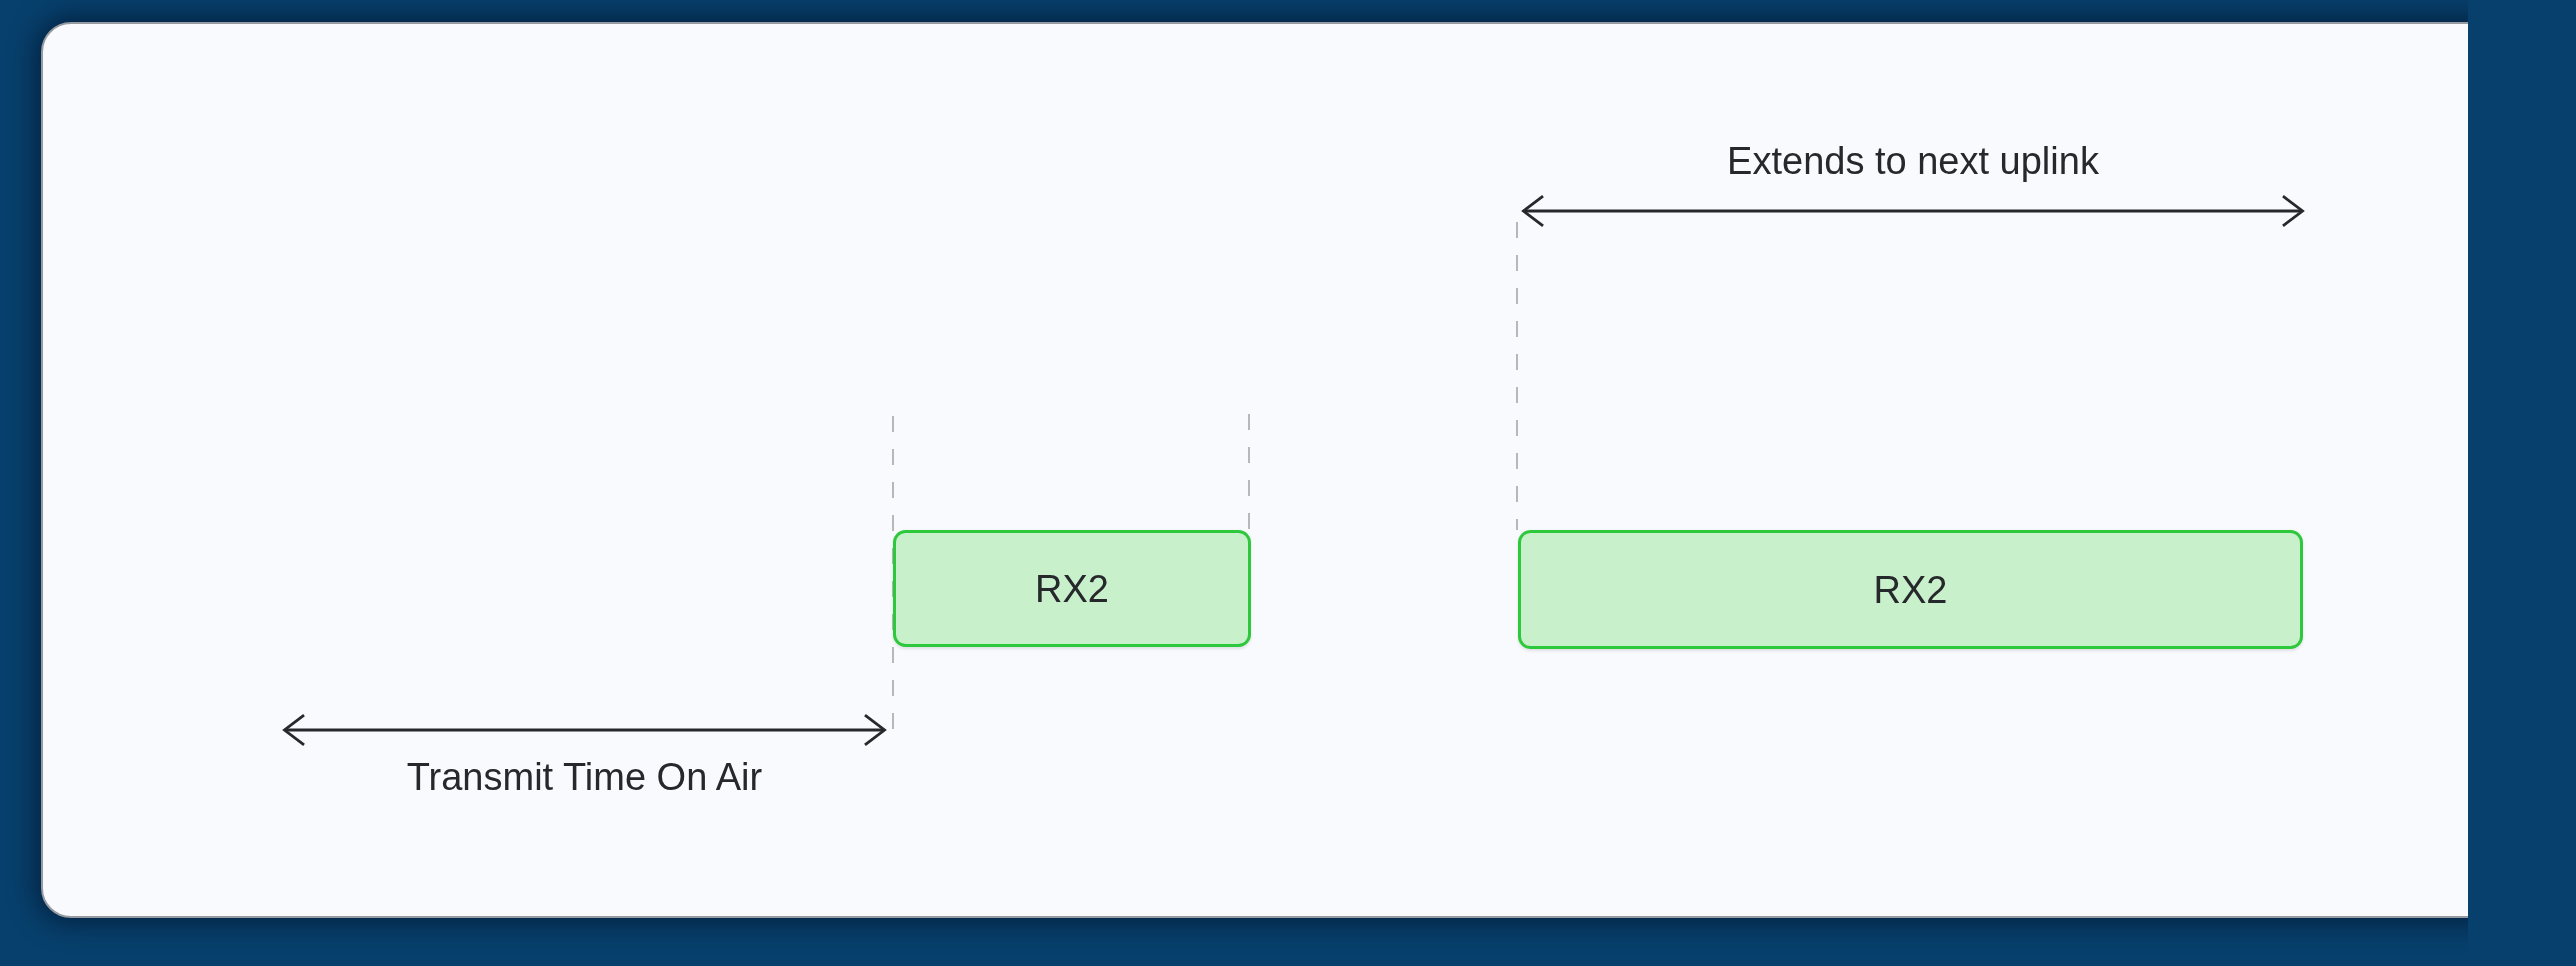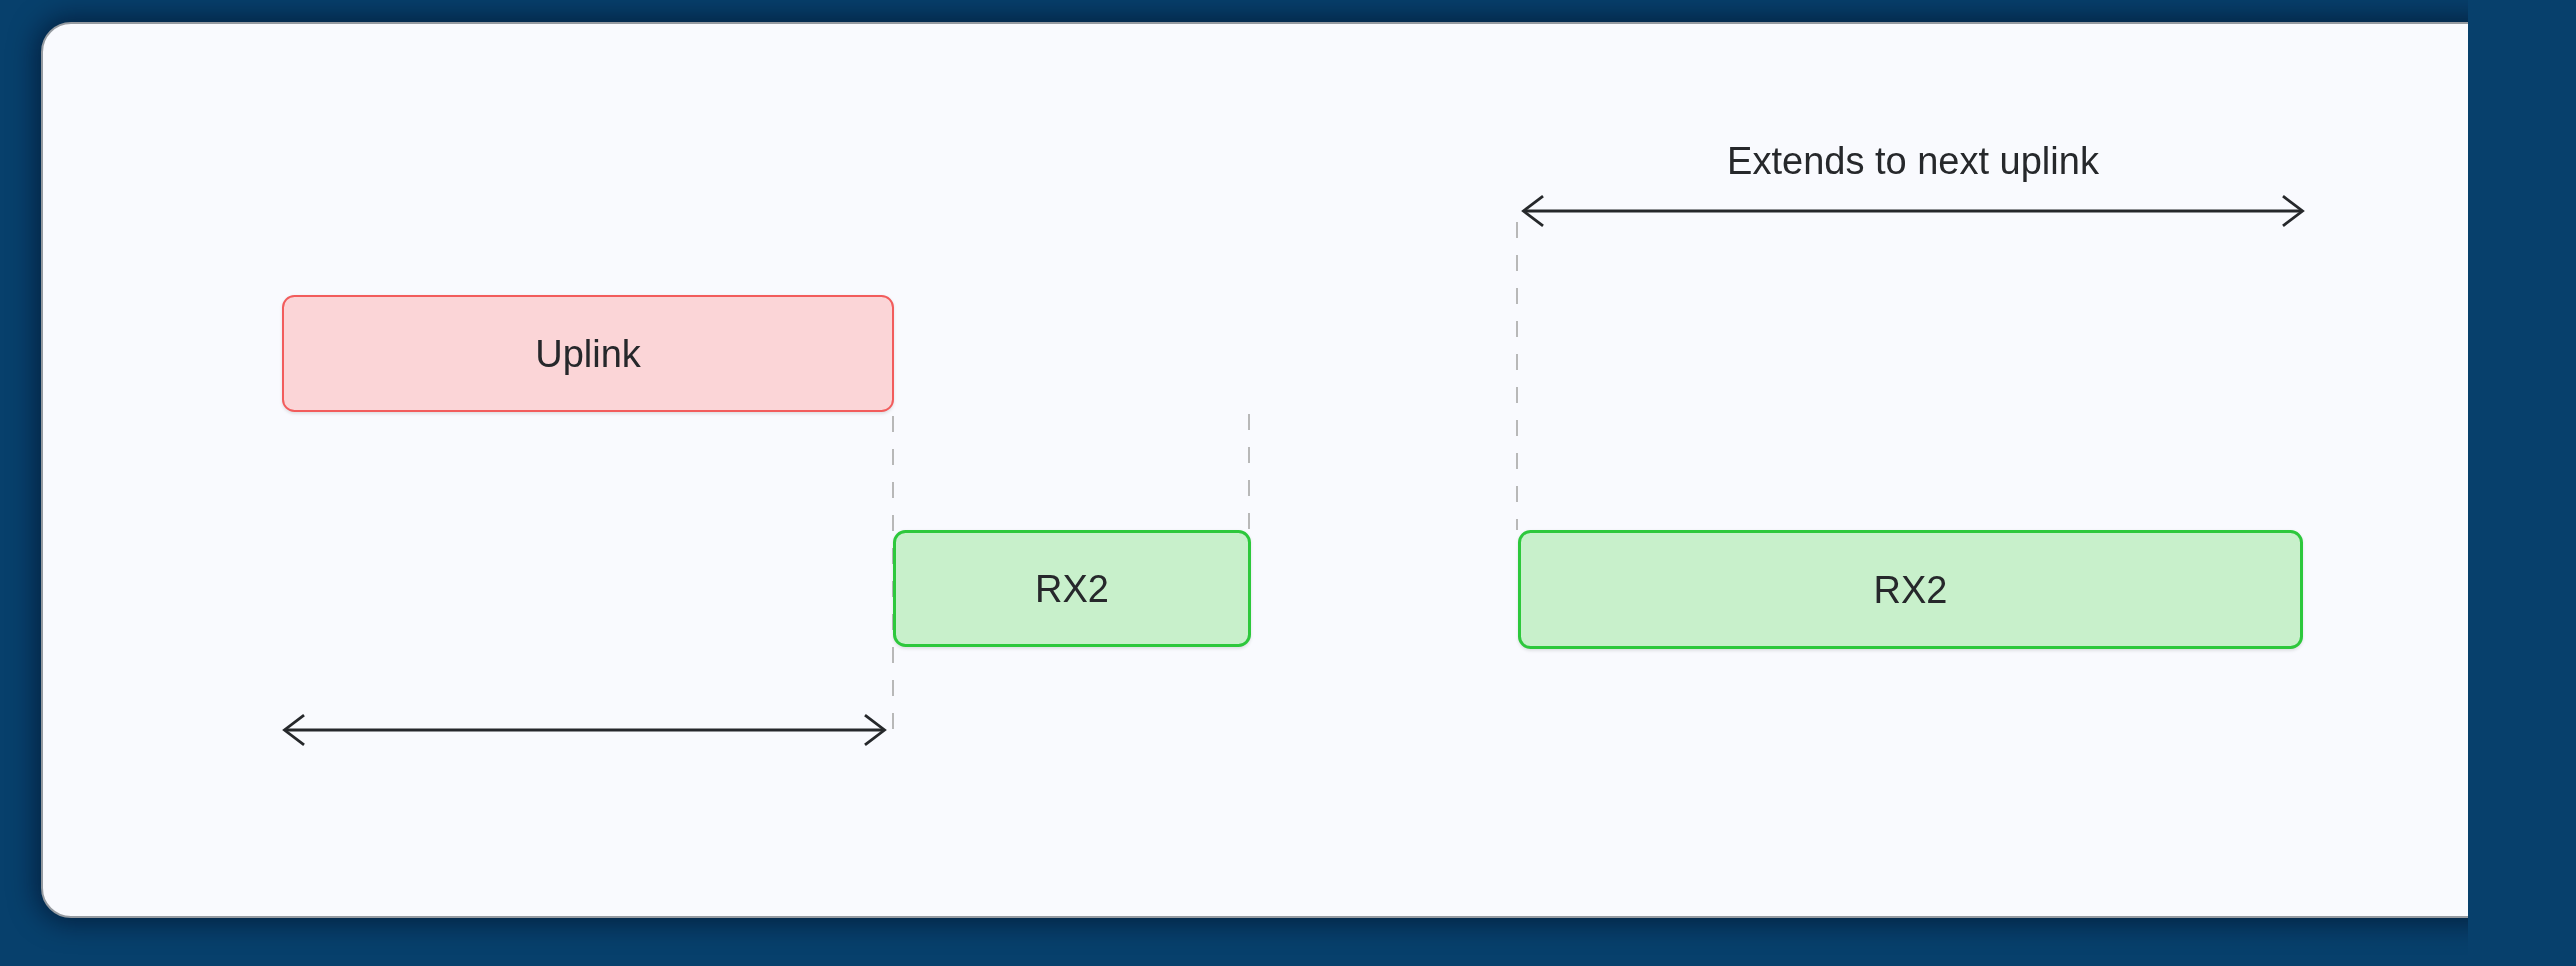--- a/index.html
+++ b/index.html
@@ -72,29 +72,29 @@
       <line x1="8" y1="24" x2="1002" y2="24"></line>
       <polyline points="32,5 7,24 32,43"></polyline>
       <polyline points="978,5 1003,24 978,43"></polyline>
     </svg>
   </div>
 
   <div class="dash dash-1"></div>
   <div class="dash dash-2"></div>
   <div class="dash dash-3"></div>
 
-  <div class="box box-uplink">Uplink</div>
 
 
   <div class="box box-rx box-rx2a">RX2</div>
 
   <div class="box box-rx box-rx2b">RX2</div>
 
   <div class="arrow arrow-bottom">
     <svg width="611" height="38" viewBox="0 0 781 48" aria-hidden="true">
       <line x1="8" y1="24" x2="773" y2="24"></line>
       <polyline points="32,5 7,24 32,43"></polyline>
       <polyline points="749,5 774,24 749,43"></polyline>
     </svg>
   </div>
 
+  <div class="ann ann-transmit">Transmit Time On Air</div>
 </div>
 
 
 </body></html>

